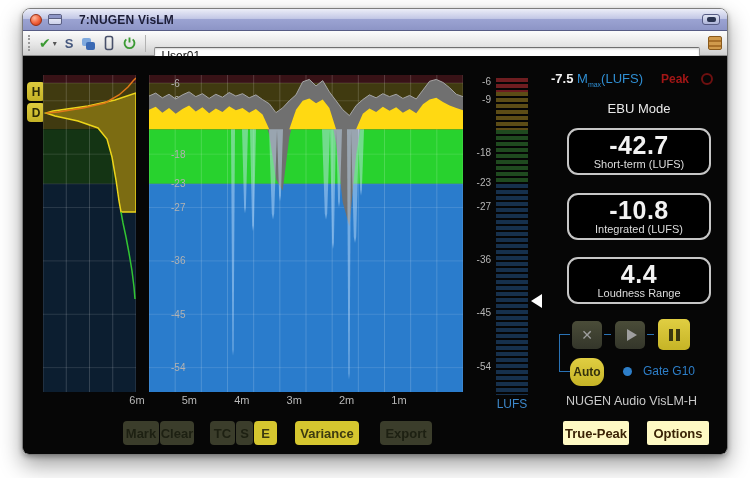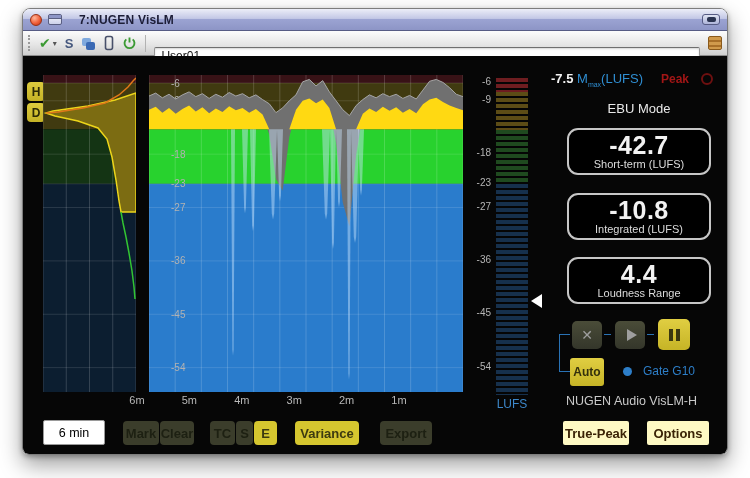--- a/index.html
+++ b/index.html
@@ -80,21 +80,21 @@
   .t-dark{background:linear-gradient(#4a4c38,#34362a);color:#9f9f9f;font-size:14px;font-weight:bold;}
   .t-yellow{background:linear-gradient(#e0ce42,#c6b426);}
   .pause-bars{display:flex;gap:3px;}
   .pause-bars i{display:block;width:4px;height:12px;background:#3a3710;}
   .play-tri{width:0;height:0;border-left:10px solid #9f9f9f;
     border-top:6px solid transparent;border-bottom:6px solid transparent;margin-left:3px;}
   .bracket{position:absolute;left:536px;top:278px;width:11px;height:38px;
     border-left:1px solid rgba(45,126,200,.9);border-top:1px solid rgba(45,126,200,.9);
     border-bottom:1px solid rgba(45,126,200,.9);}
   .dash{position:absolute;width:7px;height:1px;background:rgba(45,126,200,.9);}
-  .auto-btn{position:absolute;left:547px;top:302px;width:34px;height:28px;border-radius:3px;
+  .auto-btn{position:absolute;left:547px;top:302px;width:34px;height:28px;border-radius:11px;
     background:linear-gradient(#e0ce42,#c6b426);color:#33300c;font-size:12px;font-weight:bold;
     display:flex;align-items:center;justify-content:center;}
   .gate-dot{position:absolute;left:600px;top:311px;width:9px;height:9px;border-radius:50%;background:#2d7ec8;}
   .gate-label{position:absolute;left:620px;top:308px;font-size:12px;color:#2d7ec8;}
   .branding{position:absolute;left:543px;top:338px;font-size:12.5px;color:#c9c9c9;}
   
   .bb{position:absolute;top:365px;height:24px;border-radius:4px;font-size:13px;font-weight:bold;
     display:flex;align-items:center;justify-content:center;}
   .bb-olive{background:#3b3d2b;color:#1d2012;}
   .bb-yellow{background:#d5c62f;color:#3c3a10;}
@@ -285,21 +285,20 @@
       <span class="pause-bars">
           <i></i>
           <i></i>
         </span>
     </div>
     <div class="auto-btn">Auto</div>
     <div class="gate-dot"></div>
     <div class="gate-label">Gate G10</div>
     <div class="branding">NUGEN Audio VisLM-H</div>
 
-    <div class="dur-box">6 min</div>
     <div class="bb bb-olive" style="left:100px;width:36px">Mark</div>
     <div class="bb bb-olive" style="left:137px;width:34px">Clear</div>
     <div class="bb bb-olive" style="left:187px;width:25px">TC</div>
     <div class="bb bb-olive" style="left:213px;width:17px">S</div>
     <div class="bb bb-yellow" style="left:231px;width:23px">E</div>
     <div class="bb bb-yellow" style="left:272px;width:64px">Variance</div>
     <div class="bb bb-olive" style="left:357px;width:52px">Export</div>
     <div class="bb bb-orangelo" style="left:540px;width:66px">True-Peak</div>
     <div class="bb bb-orangelo" style="left:624px;width:62px">Options</div>
   </div>

